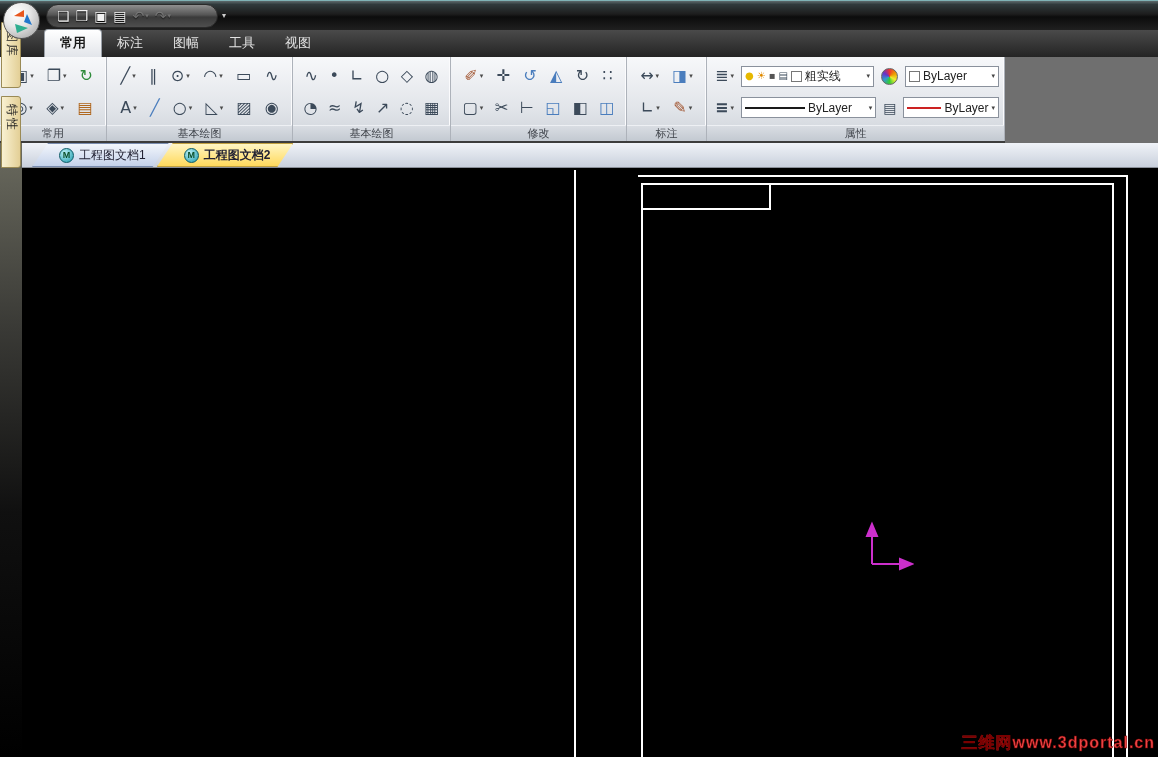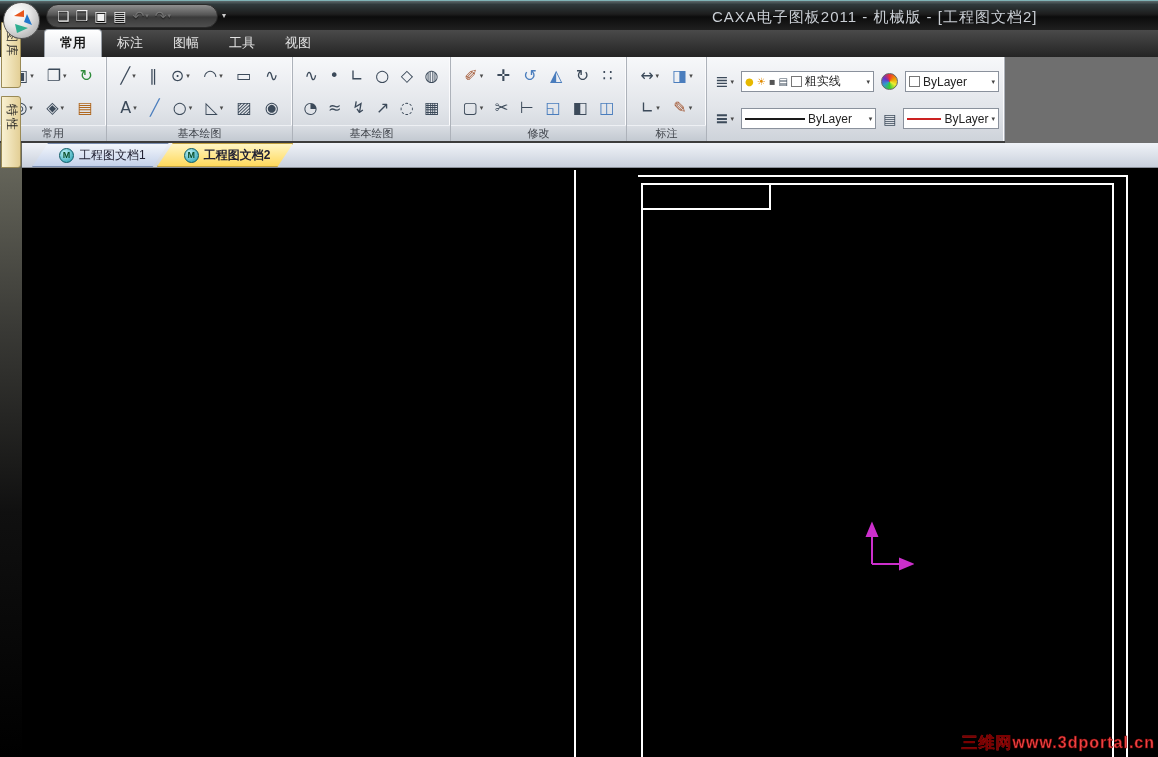--- a/index.html
+++ b/index.html
@@ -127,21 +127,20 @@
         <span class="qbtn disabled">
         <span class="g">↶</span>
         <span class="caret">▾</span>
       </span>
         <span class="qbtn disabled">
         <span class="g">↷</span>
         <span class="caret">▾</span>
       </span>
       </div>
     <span id="qat-more">▾</span>
-    <span id="title-text">CAXA电子图板2011 - 机械版 - [工程图文档2]</span>
   </div>
 
   <div id="logo">
     <svg width="30" height="30" viewBox="0 0 30 30">
       <path d="M7 10 L17 4 L17 11 Z" fill="#e8571e"></path>
       <path d="M20 8 L25 19 L17 16 Z" fill="#2277cc"></path>
       <path d="M8 18 L21 22 L10 27 Z" fill="#2fae8f"></path>
     </svg>
   </div>
 
@@ -419,20 +418,21 @@
             <span class="tool-sq">
                 <span class="g" style="font-size:14px;color:#3c4a5a">▤</span>
               </span>
             <span class="combo c-small">
               <span class="red-line"></span>
               <span>ByLayer</span>
               <span class="caret">▾</span>
             </span>
           </div>
         </div>
+        <div class="rgroup-label">属性</div>
       </div>
 
     </div>
   </div>
 
   <div id="docbar">
 
   <span class="dtab">
       <span class="dicon">M</span>
       <span>工程图文档1</span>

